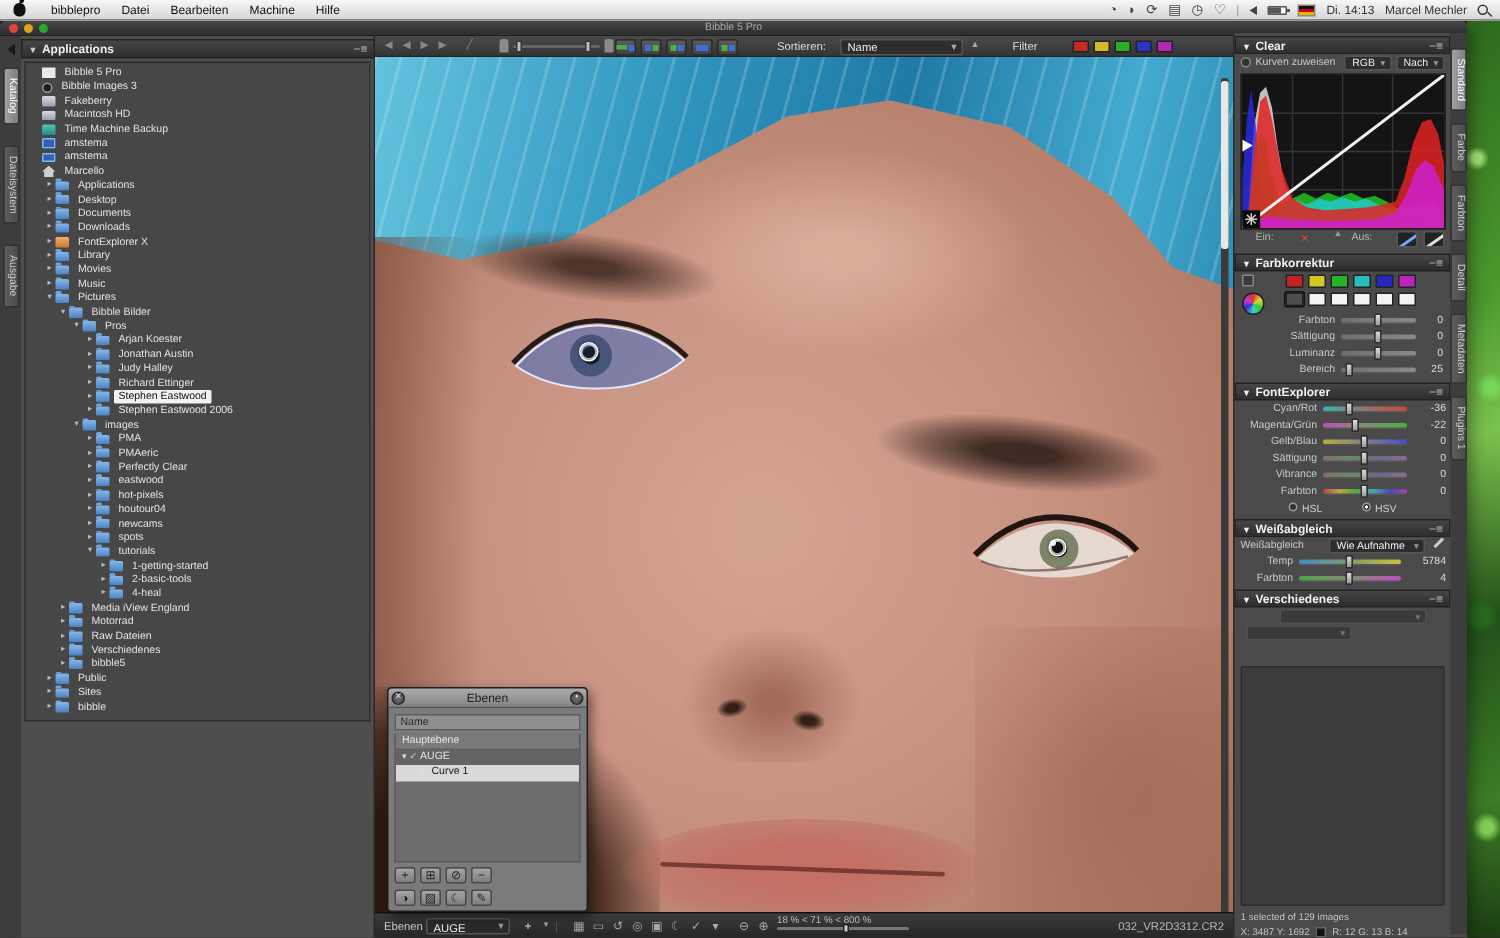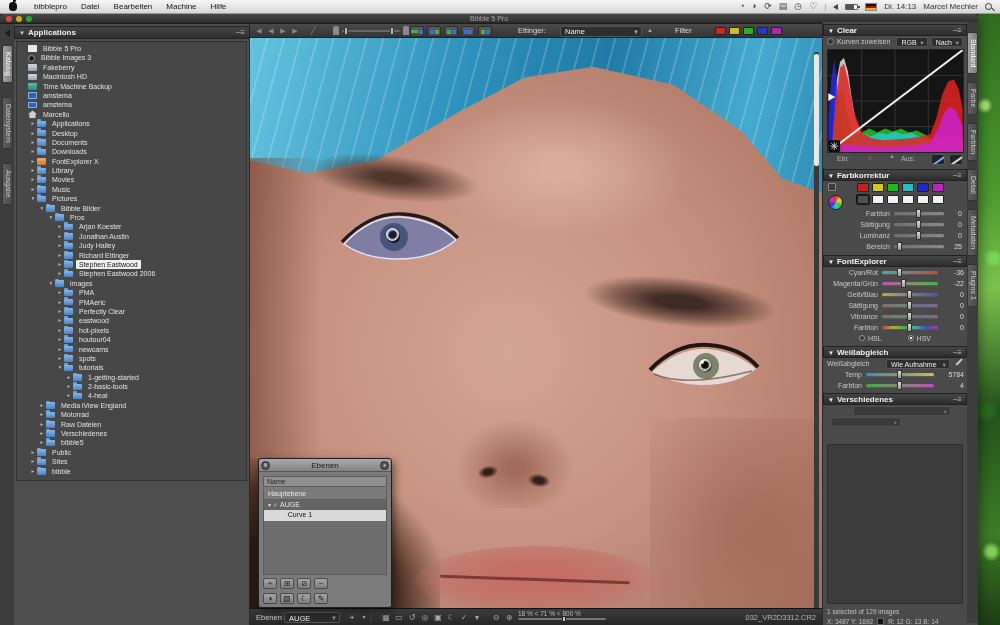--- a/index.html
+++ b/index.html
@@ -515,21 +515,21 @@
         <span class="vb-sq" style="background:#4cae4c;"></span>
         <span class="vb-sq" style="background:#3a6fd8;"></span>
       </div>
     <div class="viewbtn" style="left:211px;">
         <span class="vb-sq" style="background:#3a6fd8;width:8px;"></span>
       </div>
     <div class="viewbtn" style="left:228px;">
         <span class="vb-sq" style="background:#4cae4c;"></span>
         <span class="vb-sq" style="background:#3a6fd8;"></span>
       </div>
-    <span class="tb" style="left:268px;">Ettinger:</span>
+    <span class="tb" style="left:268px;">Sortieren:</span>
     <div id="sort-box">
       <span>Name</span>
       <span class="dd">▼</span>
     </div>
     <span id="sort-asc">▲</span>
     <span class="tb" style="left:425px;">Filter</span>
     <div id="filter-swatches">
         <span class="fswatch" style="background: rgb(198, 42, 32);"></span>
         <span class="fswatch" style="background: rgb(210, 188, 38);"></span>
         <span class="fswatch" style="background: rgb(44, 174, 44);"></span>

